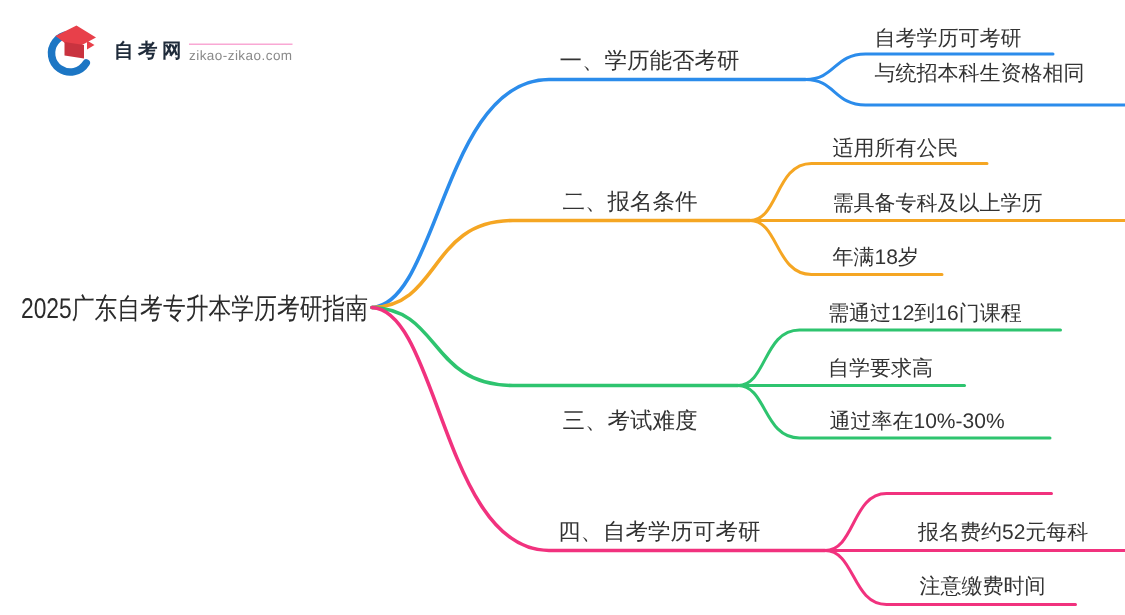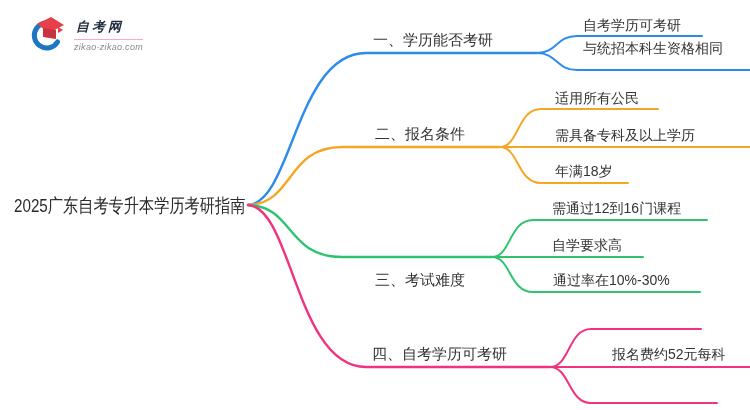--- a/index.html
+++ b/index.html
@@ -18,21 +18,21 @@
   .child-line{stroke-width:2px;}
   .label{position:absolute;white-space:nowrap;color:#333;}
   .central{
     left:14px;top:193px;font-size:19px;color:#2b2b2b;
     transform:scaleX(0.8);transform-origin:0 50%;
   }
   .branch{font-size:15px;}
   .leaf{font-size:14px;}
   
   .logo{position:absolute;left:28px;top:14px;display:flex;align-items:center;gap:8px;}
-  .logo-text{display:flex;flex-direction:column;align-items:flex-start;font-style:italic;}
+  .logo-text{display:flex;flex-direction:row;align-items:center;}
   .site-name{font-size:13px;font-weight:bold;color:#1f2b3a;letter-spacing:3px;padding:0 2px 3px 2px;}
   .site-url{font-size:9px;color:#8a8a8a;border-top:1px solid #f9a8d4;padding-top:2px;letter-spacing:.3px;}
 </style>
 </head>
 <body>
 
 <div id="canvas">
 
   <div class="logo">
     <span>
@@ -83,14 +83,15 @@
 
   <div class="label leaf" style="left:555px;top:90px;">适用所有公民</div>
   <div class="label leaf" style="left:555px;top:127px;">需具备专科及以上学历</div>
   <div class="label leaf" style="left:555px;top:163px;">年满18岁</div>
 
   <div class="label leaf" style="left:552px;top:200px;">需通过12到16门课程</div>
   <div class="label leaf" style="left:552px;top:237px;">自学要求高</div>
   <div class="label leaf" style="left:553px;top:272px;">通过率在10%-30%</div>
 
   <div class="label leaf" style="left:612px;top:346px;">报名费约52元每科</div>
+  <div class="label leaf" style="left:613px;top:382px;">注意缴费时间</div>
 
 </div>
 
 </body></html>

